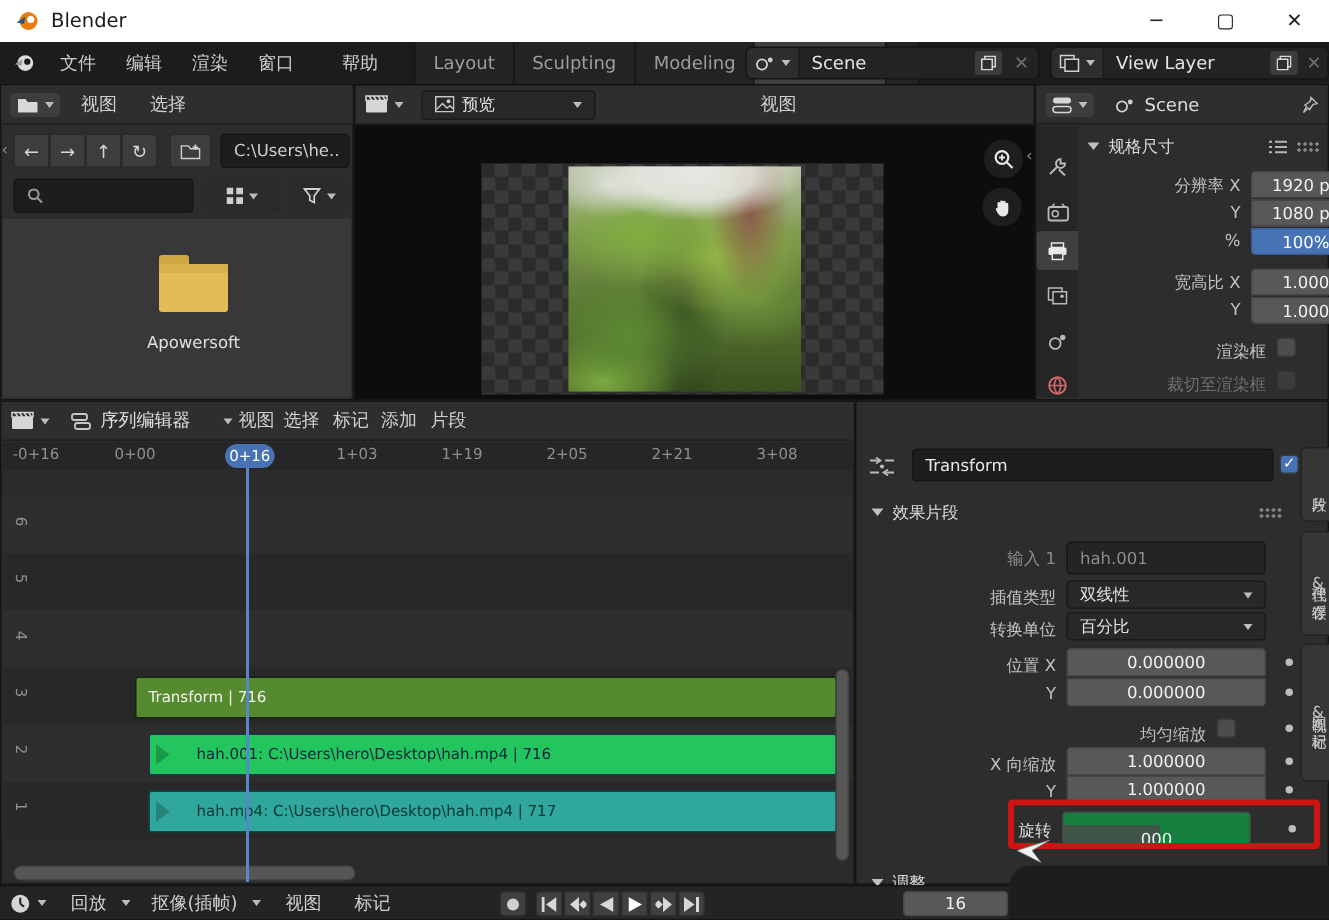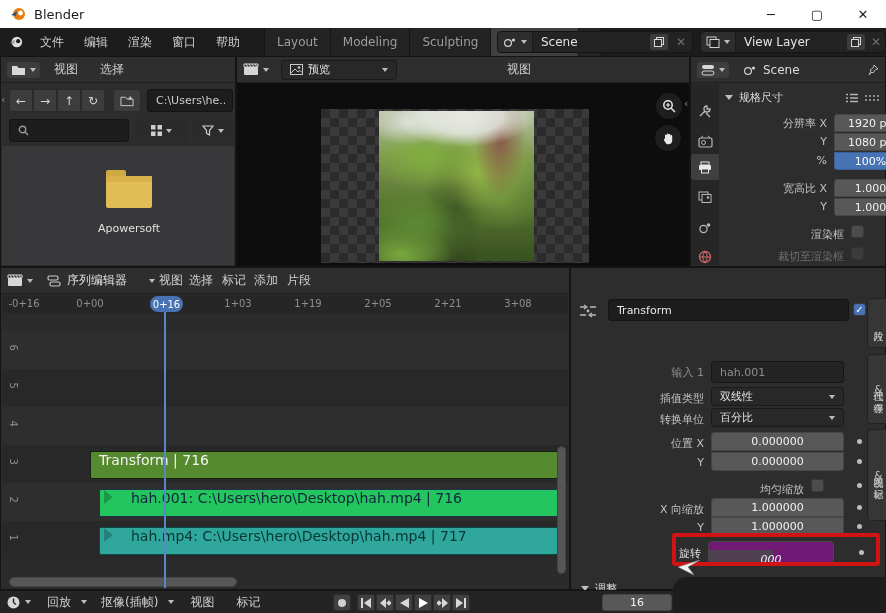--- a/index.html
+++ b/index.html
@@ -61,21 +61,21 @@
 
   
   .ptab{width:28px;height:26px;display:flex;align-items:center;justify-content:center;}
   .ptab.active{background:#3f3f3f;border-radius:3px 0 0 3px;}
 
   
   .ruler{position:absolute;left:1px;right:1px;top:27px;height:18px;background:#262626;color:#8f8f8f;font-size:10px;}
   .chan{position:absolute;left:1px;right:1px;height:38px;}
   .chan.dark{background:#282828;} .chan.light{background:#2e2e2e;}
   .ch-num{position:absolute;left:4px;width:14px;color:#909090;font-size:10px;transform:rotate(90deg);}
-  .strip{position:absolute;height:28px;border-radius:2px;border:1px solid #14240e;display:flex;font-size:14px;overflow:hidden;white-space:nowrap;}
+  .strip{position:absolute;height:28px;border-radius:2px;border:1px solid #14240e;display:flex;align-items:center;font-size:10px;overflow:hidden;white-space:nowrap;}
   .handle{width:0;height:0;border-top:7px solid transparent;border-bottom:7px solid transparent;border-left:9px solid rgba(0,0,0,.22);margin:0 6px 0 4px;}
   .scrollbar{position:absolute;background:#565656;border-radius:5px;border:1px solid #454545;}
 
   
   .vtab{position:absolute;left:296px;width:22px;background:#363636;border:1px solid #222;border-radius:4px 0 0 4px;color:#c9c9c9;font-size:10px;writing-mode:vertical-rl;text-orientation:upright;display:flex;align-items:center;justify-content:center;overflow:hidden;}
   .dots-grip{width:16px;height:8px;background-image:radial-gradient(#8a8a8a 1px,transparent 1.2px);background-size:4px 4px;}
 
   
   .tl-btn{width:18px;height:17px;background:#404040;border:1px solid #2c2c2c;display:flex;align-items:center;justify-content:center;}
   .popup-dark{position:absolute;left:673px;top:577px;width:213px;height:36px;background:#1d1d1d;border-radius:14px 0 0 0;z-index:50;}
@@ -107,25 +107,25 @@
       <svg width="16" height="14" viewBox="0 0 16 16">
           <circle cx="9" cy="8" r="6" fill="#dedede"></circle>
           <circle cx="10.5" cy="7" r="2.4" fill="#1c1c1c"></circle>
           <path d="M1 9 L7 5 L6 10 Z" fill="#9a9a9a"></path>
         </svg>
     </span>
     <span class="menu-item" style="margin-left:10px;">文件</span>
     <span class="menu-item" style="margin-left:8px;">编辑</span>
     <span class="menu-item" style="margin-left:8px;">渲染</span>
     <span class="menu-item" style="margin-left:8px;">窗口</span>
-    <span class="menu-item" style="margin-left:8px;text-align:right;">帮助</span>
+    <span class="menu-item" style="margin-left:20px;text-align:right;">帮助</span>
     <div style="display:flex;margin-left:18px;height:28px;border-left:1px solid #141414;">
       <div class="wtab">Layout</div>
+      <div class="wtab">Sculpting</div>
       <div class="wtab">Modeling</div>
-      <div class="wtab">Sculpting</div>
       <div class="wtab active">UV Editing</div>
       <div class="wtab" style="width:22px;overflow:hidden;padding:0 4px;">T</div>
     </div>
 
     <div class="selector" style="position:absolute;left:497px;width:196px;">
       <div class="seg">
         <span>
             <svg width="14" height="12" viewBox="0 0 14 12">
               <circle cx="5" cy="7" r="3.4" fill="none" stroke="#d0d0d0" stroke-width="1.2"></circle>
               <circle cx="10.5" cy="4" r="1.6" fill="#d0d0d0"></circle>
@@ -467,20 +467,25 @@
     <span class="abs" style="left:8px;top:36px;">
       <svg width="18" height="14" viewBox="0 0 18 14">
           <path d="M1 3 h6 M11 3 h6 M1 11 h6 M11 11 h6" stroke="#b9b9b9" stroke-width="1.4"></path>
           <path d="M5 1 l3 2 -3 2 M13 9 l-3 2 3 2" fill="none" stroke="#b9b9b9" stroke-width="1.2"></path>
           <circle cx="9" cy="7" r="1.4" fill="#b9b9b9"></circle>
         </svg>
     </span>
     <div class="fld-dark" style="position:absolute;left:37px;top:31px;width:241px;height:22px;color:#e8e8e8;">Transform</div>
     <div class="chkbox on" style="position:absolute;left:282px;top:35px;">✓</div>
 
+    <div class="panel-head" style="position:absolute;left:10px;top:66px;right:30px;">
+      <span class="tri-down"></span>
+      <span>效果片段</span>
+      <span class="dots-grip" style="margin-left:auto;"></span>
+    </div>
 
     <span class="rlabel" style="left:0;top:97px;width:133px;color:#8c8c8c;">输入 1</span>
     <div class="fld-dark" style="position:absolute;left:140px;top:93px;width:133px;height:22px;color:#8c8c8c;background:#242424;">hah.001</div>
 
     <span class="rlabel" style="left:0;top:123px;width:133px;">插值类型</span>
     <div class="drop" style="position:absolute;left:140px;top:119px;width:133px;height:19px;">
       <span>双线性</span>
         <span class="chev"></span>
     </div>
 
@@ -504,21 +509,21 @@
 
     <span class="rlabel" style="left:0;top:234px;width:133px;">X 向缩放</span>
     <div class="fld" style="position:absolute;left:140px;top:230px;width:133px;height:19px;border-radius:3px 3px 0 0;">1.000000</div>
     <span class="dot" style="position:absolute;left:286px;top:237px;"></span>
 
     <span class="rlabel" style="left:0;top:253px;width:133px;">Y</span>
     <div class="fld" style="position:absolute;left:140px;top:249px;width:133px;height:19px;border-radius:0 0 3px 3px;">1.000000</div>
     <span class="dot" style="position:absolute;left:286px;top:256px;"></span>
 
     <span class="rlabel" style="left:0;top:278px;width:130px;color:#dedede;">旋转</span>
-    <div class="fld" style="position:absolute;left:137px;top:273px;width:126px;height:22px;background:#701a75;overflow:hidden;font-style:italic;">
+    <div class="fld" style="position:absolute;left:137px;top:273px;width:126px;height:22px;background:#15803d;overflow:hidden;">
       <div class="abs" style="left:0;top:8px;width:64px;height:14px;background:#4a4a4a;opacity:.8;"></div>
       <span style="transform:translateY(7px);">000</span>
     </div>
     <span class="dot" style="position:absolute;left:288px;top:282px;"></span>
 
     <div class="panel-head" style="position:absolute;left:10px;top:313px;width:90px;border-bottom:1px solid #1f1f1f;padding-bottom:4px;">
       <span class="tri-down"></span>
       <span>调整</span>
     </div>
 

